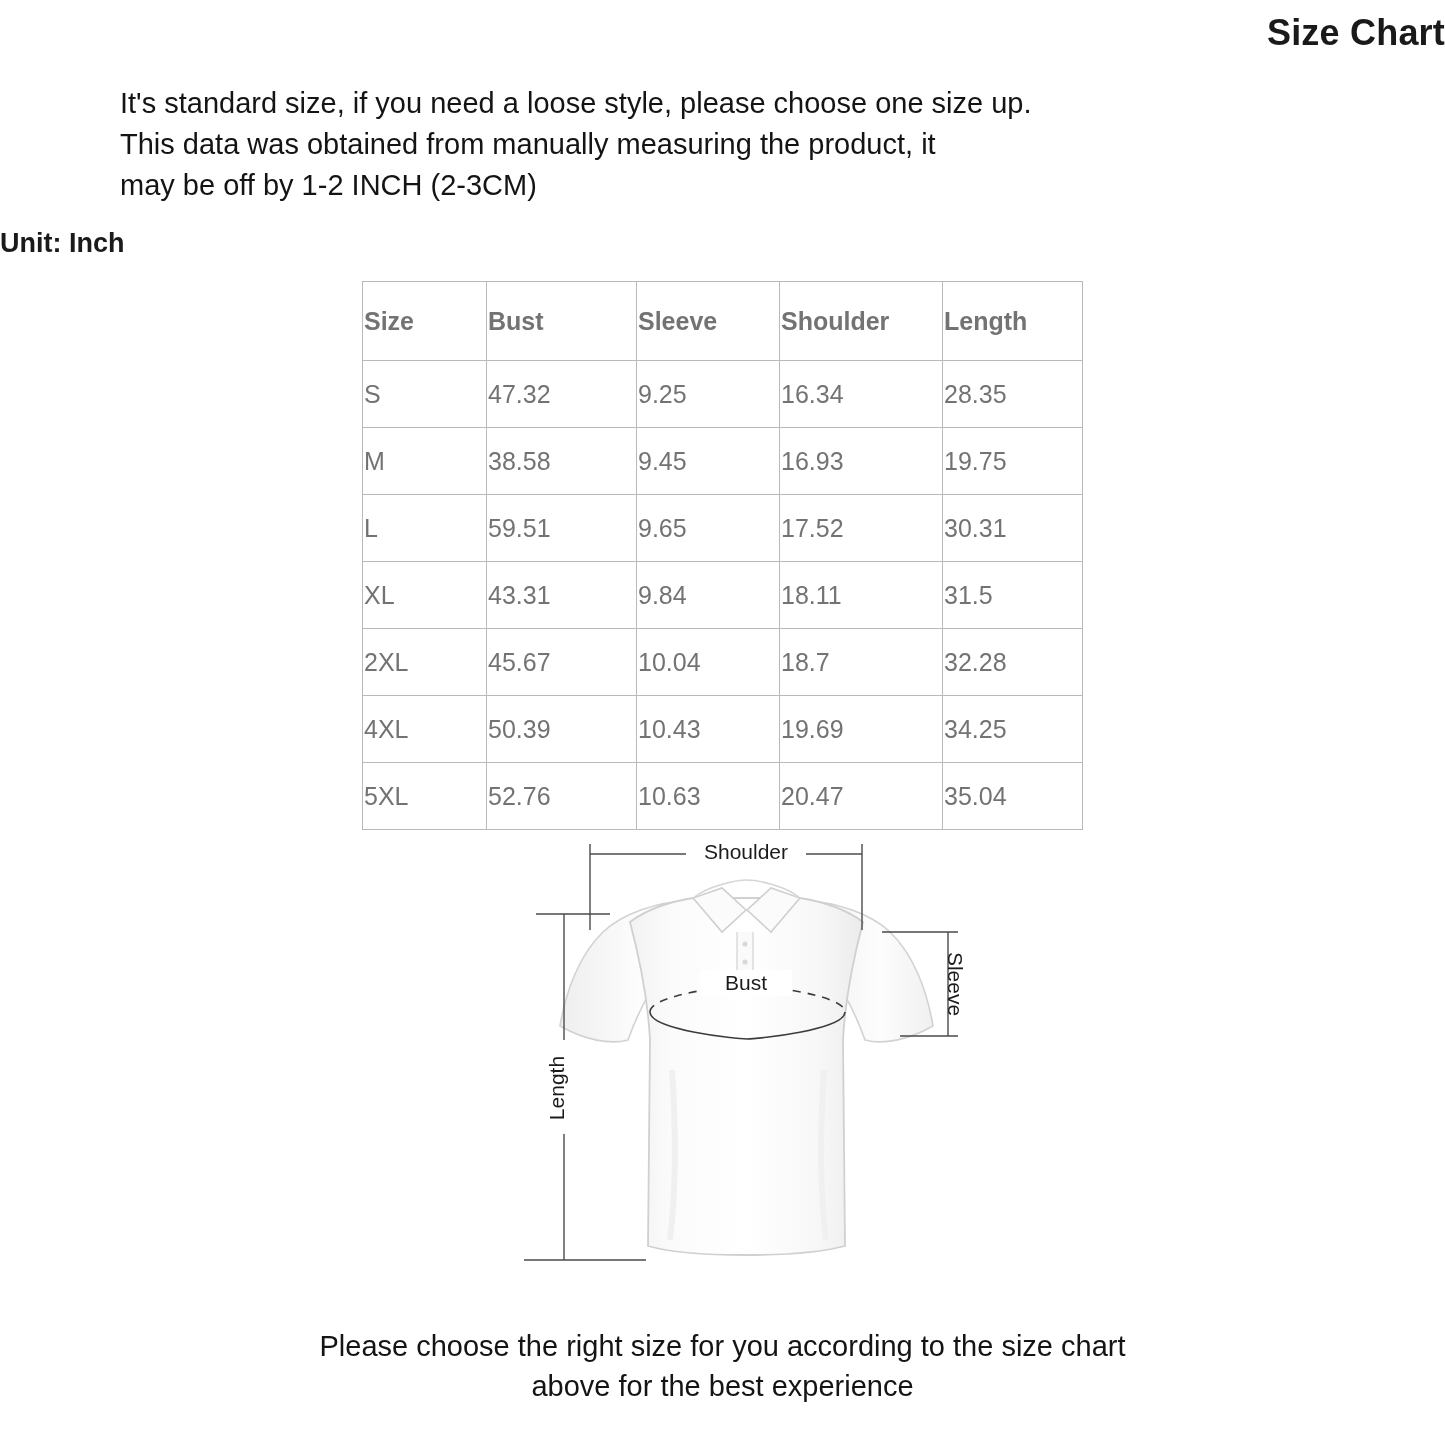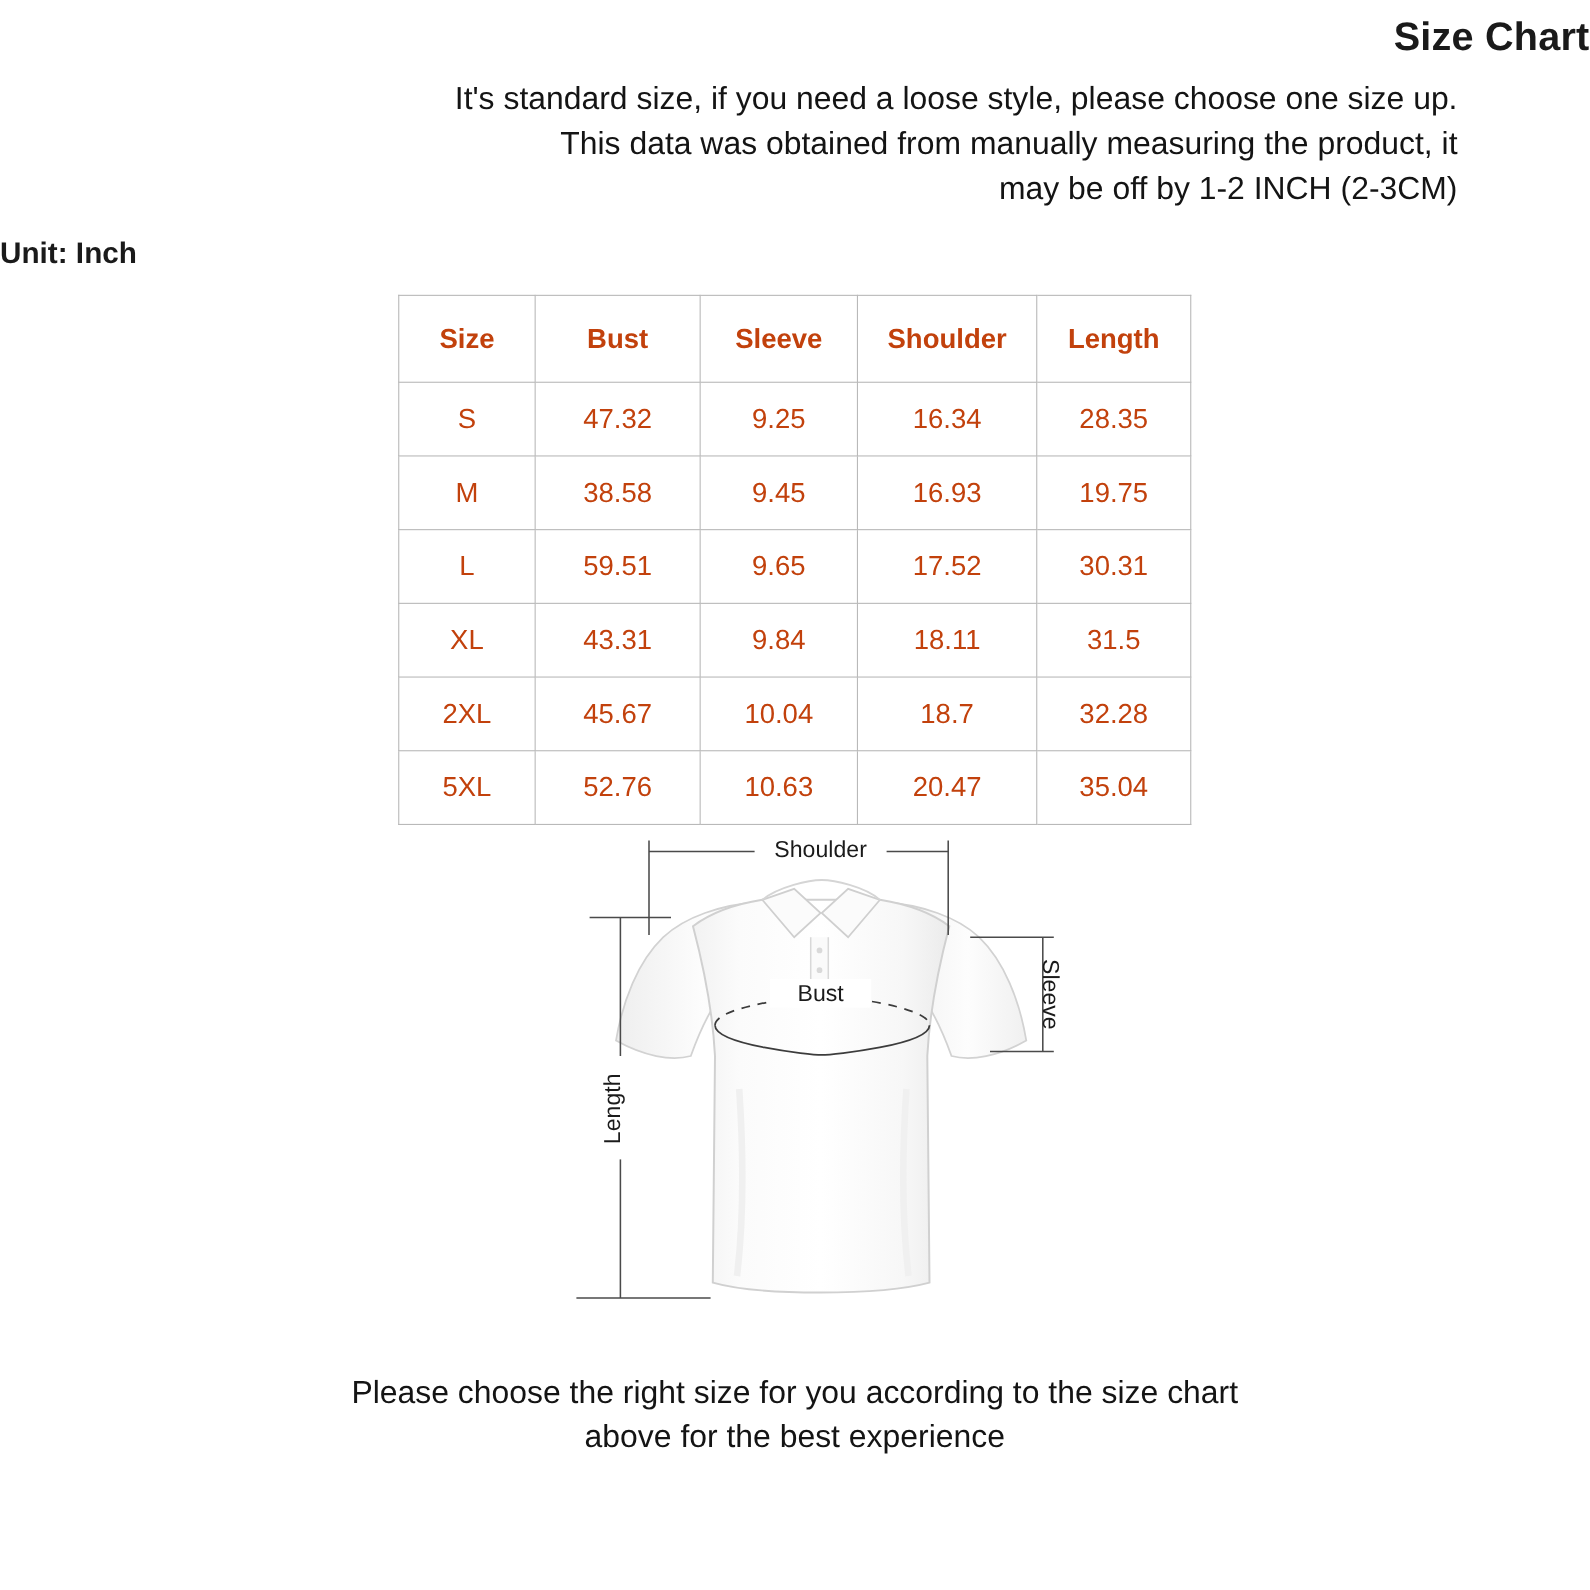--- a/index.html
+++ b/index.html
@@ -22,24 +22,24 @@
     box-sizing: border-box;
   }
   .title {
     text-align: right;
     font-size: 36px;
     font-weight: bold;
     margin-top: 12px;
     letter-spacing: 0.2px;
   }
   .intro {
-    text-align: right;
+    text-align: left;
     font-size: 29px;
     line-height: 41px;
-    margin-top: 16px;
+    margin-top: 29px;
     padding: 0 120px;
     font-weight: 400;
     color: #141414;
   }
   .unit {
     font-size: 27px;
     font-weight: bold;
     margin-top: 22px;
   }
   .table-wrap {
@@ -48,23 +48,23 @@
     margin-top: 22px;
   }
   table.size-table {
     border-collapse: collapse;
     width: 720px;
     table-layout: fixed;
   }
   table.size-table th,
   table.size-table td {
     border: 1.5px solid #b9b9b9;
-    text-align: center;
+    text-align: left;
     font-size: 25px;
-    color: #c2410c;
+    color: #737373;
     height: 64px;
     font-weight: 400;
   }
   table.size-table th {
     font-weight: bold;
     font-size: 25px;
     height: 76px;
   }
   table.size-table col.c0 { width: 124px; }
   table.size-table col.c1 { width: 150px; }
@@ -152,20 +152,27 @@
           <td>9.84</td>
           <td>18.11</td>
           <td>31.5</td>
         </tr>
         <tr>
           <td>2XL</td>
           <td>45.67</td>
           <td>10.04</td>
           <td>18.7</td>
           <td>32.28</td>
+        </tr>
+        <tr>
+          <td>4XL</td>
+          <td>50.39</td>
+          <td>10.43</td>
+          <td>19.69</td>
+          <td>34.25</td>
         </tr>
         <tr>
           <td>5XL</td>
           <td>52.76</td>
           <td>10.63</td>
           <td>20.47</td>
           <td>35.04</td>
         </tr>
       </tbody>
     </table>

